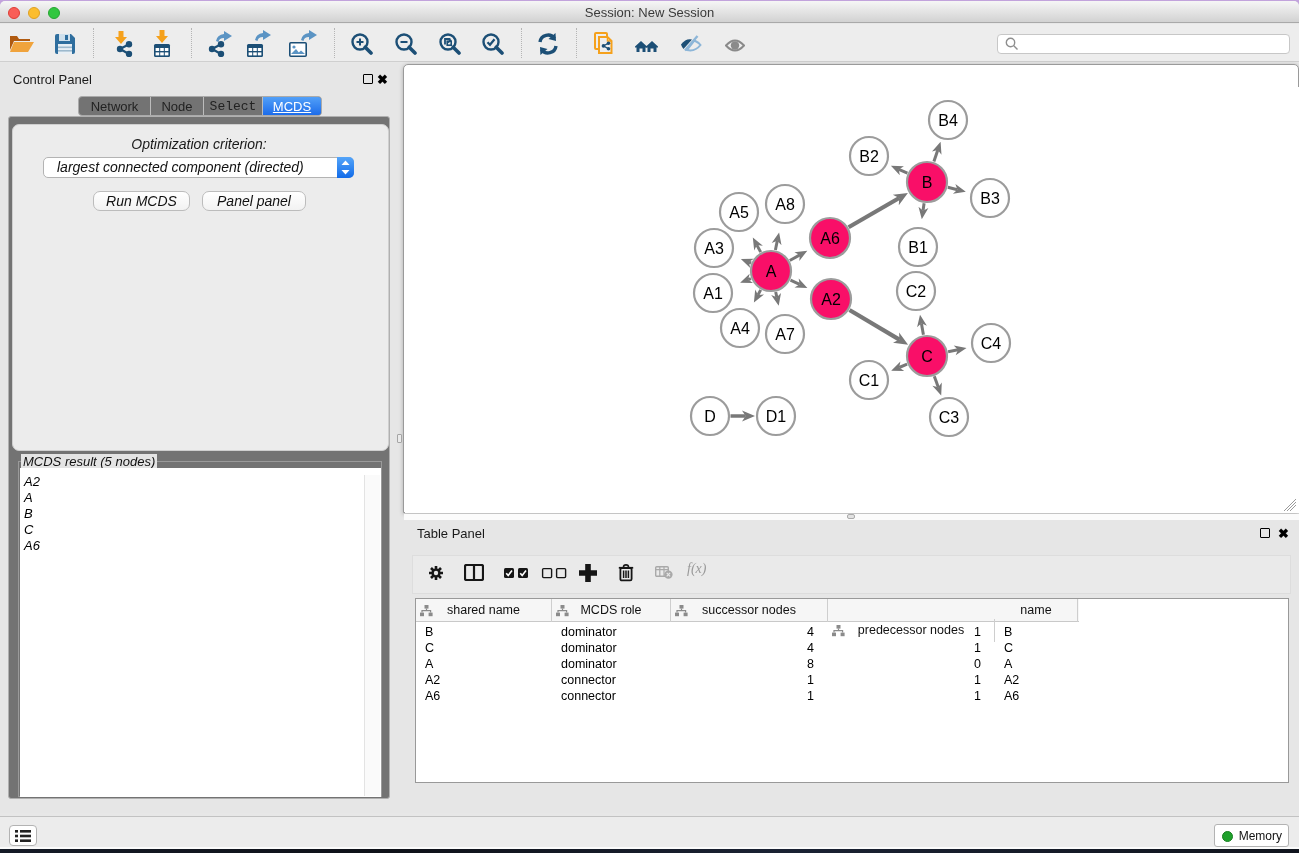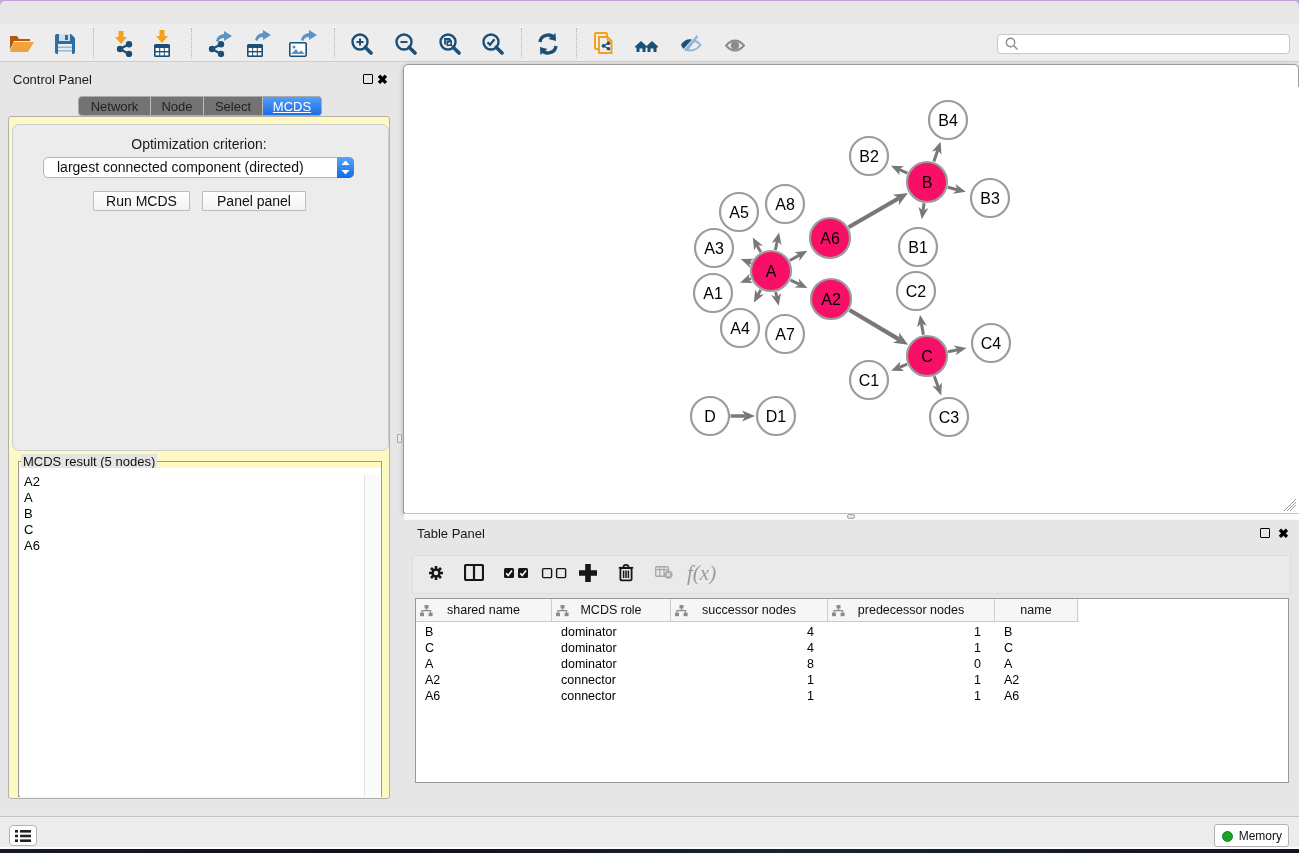--- a/index.html
+++ b/index.html
@@ -33,32 +33,32 @@
 
 #cp { position:absolute; left:6px; top:66px; width:386px; height:734px; }
 .ptitle { font-size:13px; color:#1a1a1a; }
 .wicon { position:absolute; width:10px; height:10px; border:1.6px solid #000; border-radius:1px; }
 .xicon { position:absolute; font-size:13px; font-weight:bold; color:#000; line-height:10px; }
 #cptabs { position:absolute; left:72px; top:29px; height:20px; display:flex;
   border:1px solid #aaa; border-radius:4px; overflow:hidden; background:#737373; }
 #cptabs .seg { font-size:13px; color:#222; padding:2px 0 0 0; text-align:center; height:20px; border-right:1px solid #bcbcbc; }
 #cptabs .seg.sel { background:linear-gradient(#52a0f8,#1766e8); color:#fff; border-right:none; }
 #cpbody { position:absolute; left:2px; top:49px; width:382px; height:683px;
-  background:#fef9c3; border:1px solid #b0b0b0; border-radius:3px; }
+  background:#737373; border:1px solid #b0b0b0; border-radius:3px;font-style:italic; }
 #cpinner { position:absolute; left:3px; top:7px; width:377px; height:327px;
   background:#ececec; border:1px solid #cfcfcf; border-radius:7px; }
 #optlabel { position:absolute; left:0; top:19px; width:100%; text-align:center;
   font-size:14px; color:#1a1a1a; }
 #dropdown { position:absolute; left:34px; top:40px; width:311px; height:21px;
   background:#fff; border:1px solid #b3b3b3; border-radius:5px; font-size:14px; color:#111;
   line-height:19px; padding-left:13px; }
 #ddbtn { position:absolute; right:-1px; top:-1px; width:17px; height:21px;
   background:linear-gradient(#55a5f9,#116be9); border-radius:0 5px 5px 0; }
 .btn { position:absolute; height:20px; background:linear-gradient(#ffffff,#f2f2f2); border:1px solid #bcbcbc;
-  border-radius:1px; font-size:14px; color:#111; text-align:center; line-height:18px; }
+  border-radius:7px; font-size:14px; color:#111; text-align:center; line-height:18px; }
 
 #fs { position:absolute; left:9px; top:344px; width:364px; height:336px;
   border:1px solid #9a9a9a; }
 #fslegend { position:absolute; left:2px; top:-8px; background:#e4e4e4;
   font-size:13px; color:#111; padding:0 2px; }
 #fslist { position:absolute; left:1px; top:6px; width:361px; height:329px; background:#fff; font-size:13px; color:#000; padding-top:6px; }
 #fslist .li { padding-left:4px; height:16px; line-height:16px; }
 #fsscroll { position:absolute; right:1px; top:7px; width:16px; height:321px; background:#fafafa; border-left:1px solid #e3e3e3;}
 
 #nw { position:absolute; left:403px; top:63px; width:896px; height:449px;
@@ -98,20 +98,26 @@
   color:#111; line-height:23px; text-align:right; padding-right:6px; }
 #memdot { position:absolute; left:7px; top:5.5px; width:11px; height:11px;
   border-radius:50%; background:#1fa12c; border:1px solid #17801f; }
 </style>
 </head>
 <body>
 <div id="deskTop"></div>
 <div id="deskBot"></div>
 <div style="position:absolute;left:0;top:847px;width:1299px;height:2px;background:#fbfbfb;z-index:5;"></div>
 <div id="appwin">
+  <div id="titlebar">
+    <div class="tl t1"></div>
+      <div class="tl t2"></div>
+      <div class="tl t3"></div>
+    <div id="titletext">Session: New Session</div>
+  </div>
   <div id="toolbar">
     <svg class="tbi" style="left:8px;top:8px" width="26" height="22" viewBox="0 0 26 22">
         <path d="M2 4 L9 4 L11 7 L22 7 L22 9 L6 9 L2 18 Z" fill="#b05a10"></path>
 <path d="M6 10 L26 10 L20 20 L2 20 Z" fill="#f0a33c"></path>
       </svg>
     <svg class="tbi" style="left:54px;top:9px" width="22" height="22" viewBox="0 0 22 22">
         <path d="M1 3 Q1 1 3 1 L17 1 L21 5 L21 19 Q21 21 19 21 L3 21 Q1 21 1 19 Z" fill="#2f6e9e"></path>
 <rect x="5" y="1" width="11" height="7" fill="#cfe0ec"></rect>
         <rect x="11" y="2" width="3" height="5" fill="#2f6e9e"></rect>
 <rect x="4" y="11" width="14" height="10" fill="#e8eff5"></rect>
@@ -272,21 +278,21 @@
             <div class="li">B</div>
           <div class="li">C</div>
             <div class="li">A6</div>
           <div id="fsscroll"></div>
         </div>
       </div>
     </div>
     <div id="cptabs">
       <div class="seg" style="width:72px;">Network</div>
       <div class="seg" style="width:53px;">Node</div>
-      <div class="seg" style="width:59px;">Select</div>
+      <div class="seg" style="width:59px;font-family:Liberation Mono, monospace;">Select</div>
       <div class="seg sel" style="width:58px;text-decoration:underline;">MCDS</div>
     </div>
   </div>
 
   <div id="nw">
     <div id="nwcanvas">
       <svg id="graph" width="894" height="424" viewBox="0 0 894 424" style="position:absolute;left:0;top:0">
 <line x1="345.9" y1="191.6" x2="343.2" y2="192.7" stroke="#787878" stroke-width="3"></line>
 <polygon points="335.1,195.7 344.6,186.8 343.2,192.7 348.1,196.1" fill="#787878"></polygon>
 <line x1="346.1" y1="176.0" x2="343.9" y2="175.1" stroke="#787878" stroke-width="3"></line>
@@ -416,21 +422,21 @@
 <path d="M0.8 3.8 L15.2 3.8" stroke="#161616" stroke-width="1.8"></path>
           <path d="M5.5 3 Q5.5 0.9 8 0.9 Q10.5 0.9 10.5 3" fill="none" stroke="#161616" stroke-width="1.6"></path>
 <path d="M5.6 6.6 L5.6 14 M8 6.6 L8 14 M10.4 6.6 L10.4 14" stroke="#161616" stroke-width="1.5"></path>
         </svg>
       <svg style="position:absolute;left:240px;top:13px" width="18" height="13" viewBox="0 0 18 13">
           <rect x="0.7" y="0.7" width="12.6" height="9.6" rx="1" fill="none" stroke="#a9a9a9" stroke-width="1.4"></rect>
 <path d="M0.7 3.6 L13.3 3.6 M4.8 0.7 L4.8 10.3 M9 0.7 L9 10.3" stroke="#a9a9a9" stroke-width="1.2"></path>
 <circle cx="13.4" cy="8.6" r="4.2" fill="#a9a9a9"></circle>
           <path d="M11.7 6.9 L15.1 10.3 M15.1 6.9 L11.7 10.3" stroke="#e7e7e7" stroke-width="1.2"></path>
         </svg>
-      <div style="position:absolute;left:272px;top:8px;font-family:'Liberation Serif',serif;font-style:italic;font-size:21px;color:#9a9a9a;">f(x)</div>
+      <div style="position:absolute;left:272px;top:8px;font-family:'Liberation Serif',serif;font-style:italic;font-size:14px;color:#9a9a9a;">f(x)</div>
       </div>
     <div id="tbl">
       <div id="tblhead">
           <div class="hc" style="left:0px;width:136px;"><svg width="13" height="12" viewBox="0 0 13 12" style="position:absolute;left:4px;top:6px">
               <g fill="#8b8b8b">
                 <rect x="4.5" y="0" width="4" height="3.6"></rect>
                 <rect x="0" y="7.6" width="4" height="3.6"></rect>
                 <rect x="8.6" y="7.6" width="4" height="3.6"></rect>
               </g>
               <path d="M6.5 3.6 L6.5 5.6 M2 7.6 L2 5.6 L10.6 5.6 L10.6 7.6" stroke="#8b8b8b" stroke-width="1.2" fill="none"></path>
@@ -444,21 +450,21 @@
               <path d="M6.5 3.6 L6.5 5.6 M2 7.6 L2 5.6 L10.6 5.6 L10.6 7.6" stroke="#8b8b8b" stroke-width="1.2" fill="none"></path>
             </svg>MCDS role</div>
         <div class="hc" style="left:255px;width:157px;"><svg width="13" height="12" viewBox="0 0 13 12" style="position:absolute;left:4px;top:6px">
               <g fill="#8b8b8b">
                 <rect x="4.5" y="0" width="4" height="3.6"></rect>
                 <rect x="0" y="7.6" width="4" height="3.6"></rect>
                 <rect x="8.6" y="7.6" width="4" height="3.6"></rect>
               </g>
               <path d="M6.5 3.6 L6.5 5.6 M2 7.6 L2 5.6 L10.6 5.6 L10.6 7.6" stroke="#8b8b8b" stroke-width="1.2" fill="none"></path>
             </svg>successor nodes</div>
-        <div class="hc" style="left:412px;width:167px;"><svg width="13" height="12" viewBox="0 0 13 12" style="position:absolute;left:4px;top:6px">
+        <div class="hc" style="left:412px;width:167px;margin-top:20px;"><svg width="13" height="12" viewBox="0 0 13 12" style="position:absolute;left:4px;top:6px">
               <g fill="#8b8b8b">
                 <rect x="4.5" y="0" width="4" height="3.6"></rect>
                 <rect x="0" y="7.6" width="4" height="3.6"></rect>
                 <rect x="8.6" y="7.6" width="4" height="3.6"></rect>
               </g>
               <path d="M6.5 3.6 L6.5 5.6 M2 7.6 L2 5.6 L10.6 5.6 L10.6 7.6" stroke="#8b8b8b" stroke-width="1.2" fill="none"></path>
             </svg>predecessor nodes</div>
         <div class="hc" style="left:579px;width:83px;">name</div>
         </div>
       <div class="trow" style="top:25px;">

